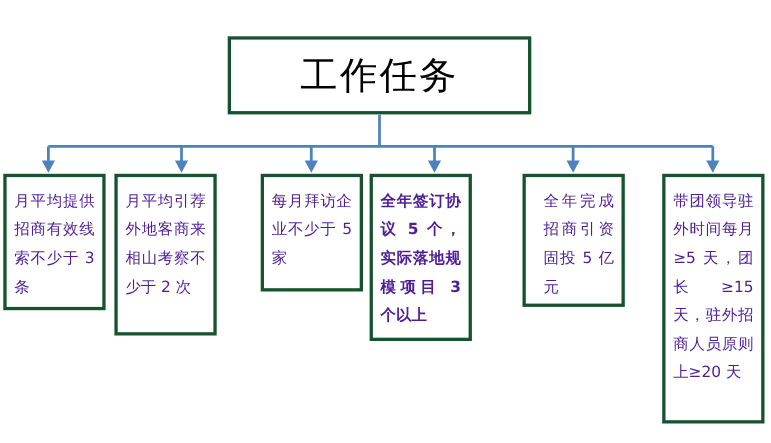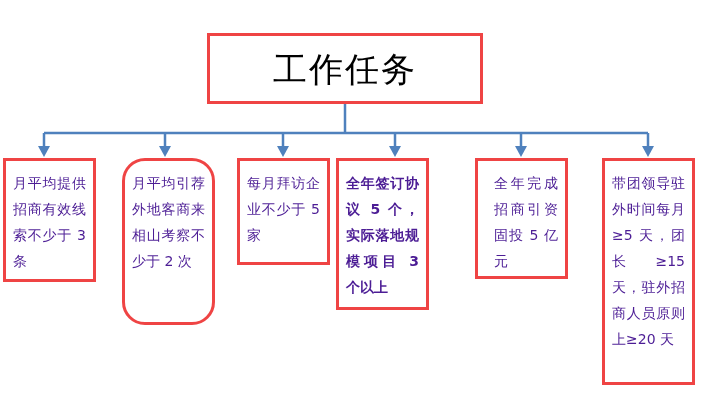--- a/index.html
+++ b/index.html
@@ -24,21 +24,21 @@
     left: 0;
     top: 0;
     width: 701px;
     height: 403px;
     pointer-events: none;
   }
   .node {
     position: absolute;
     box-sizing: border-box;
     background: #ffffff;
-    border: 3px solid #ef4444;
+    border: 3px solid #14532d;
   }
   .root-node {
     left: 207px;
     top: 33px;
     width: 276px;
     height: 71px;
     display: flex;
     align-items: center;
     justify-content: center;
   }
@@ -59,21 +59,21 @@
     font-family: "DejaVu Sans", "Liberation Sans", sans-serif;
     font-size: 14px;
     line-height: 26px;
     color: #4c1d95;
     text-align: justify;
     text-align-last: left;
     word-break: break-all;
     display: block;
   }
   #node-1 { left: 3px;   height: 124px; }
-  #node-2 { left: 122px; height: 167px; border-radius: 23px; }
+  #node-2 { left: 104px; height: 147px; }
   #node-3 { left: 237px; height: 107px; }
   #node-4 { left: 336px; height: 152px; font-weight: bold; }
   #node-5 { left: 475px; height: 121px; padding-left: 16px; }
   #node-6 { left: 602px; height: 227px; }
 </style>
 </head>
 <body>
 
 <div id="chart-canvas">
 

